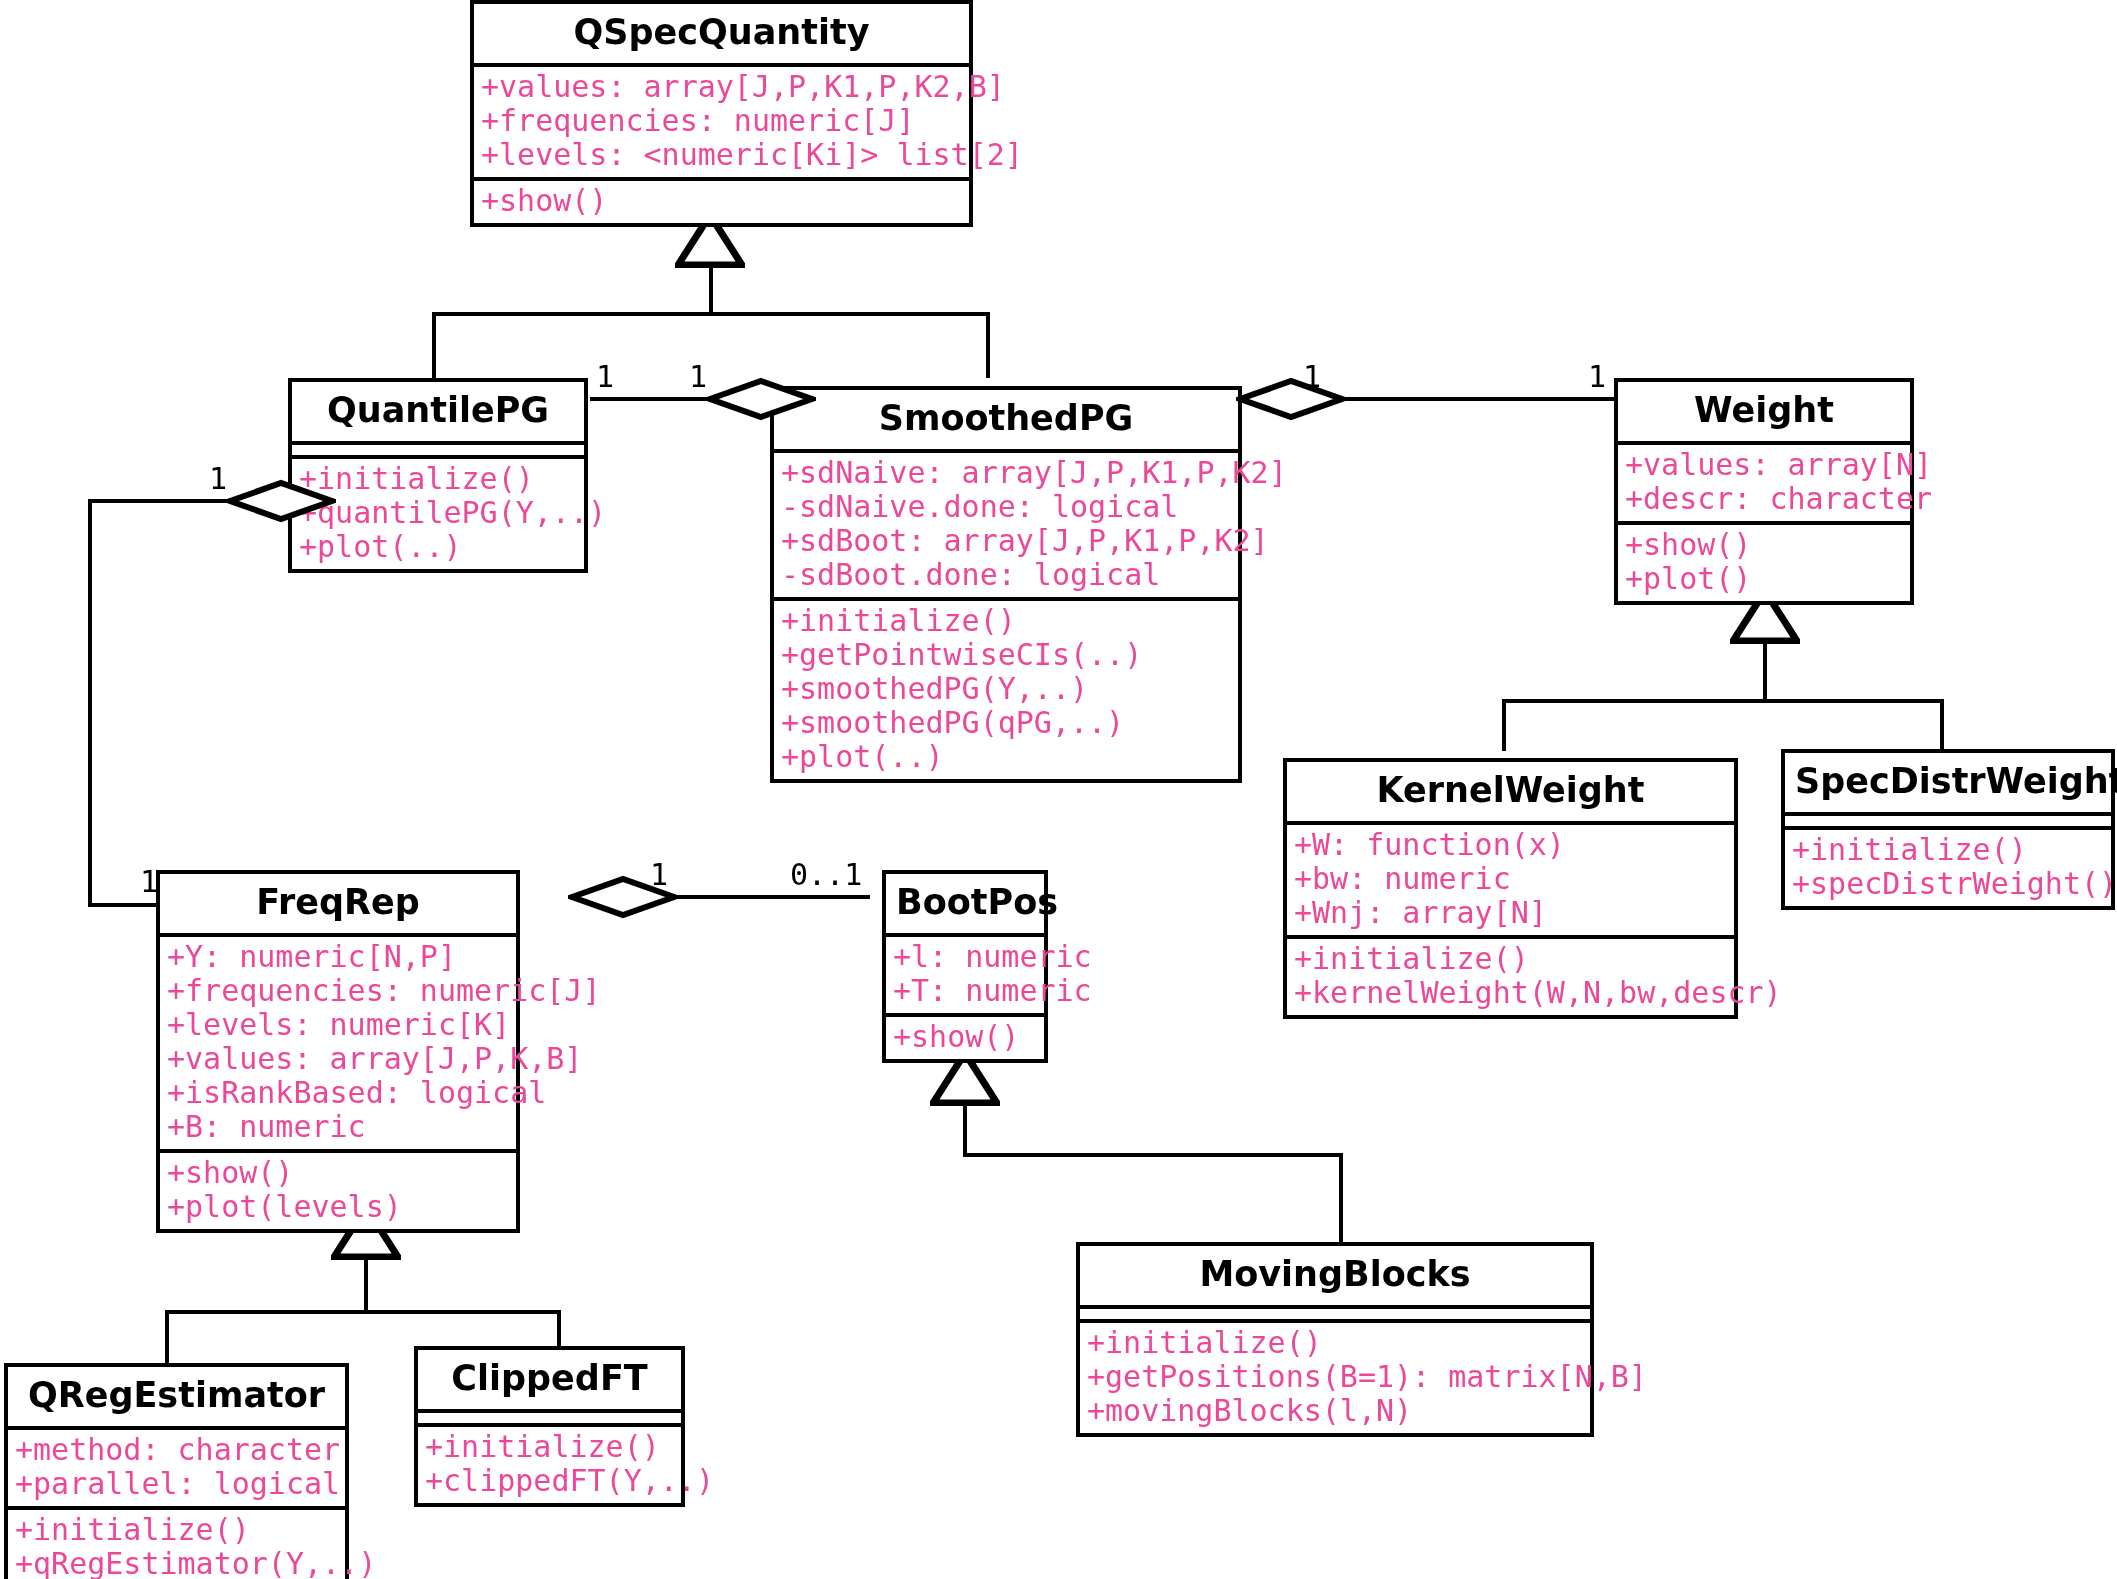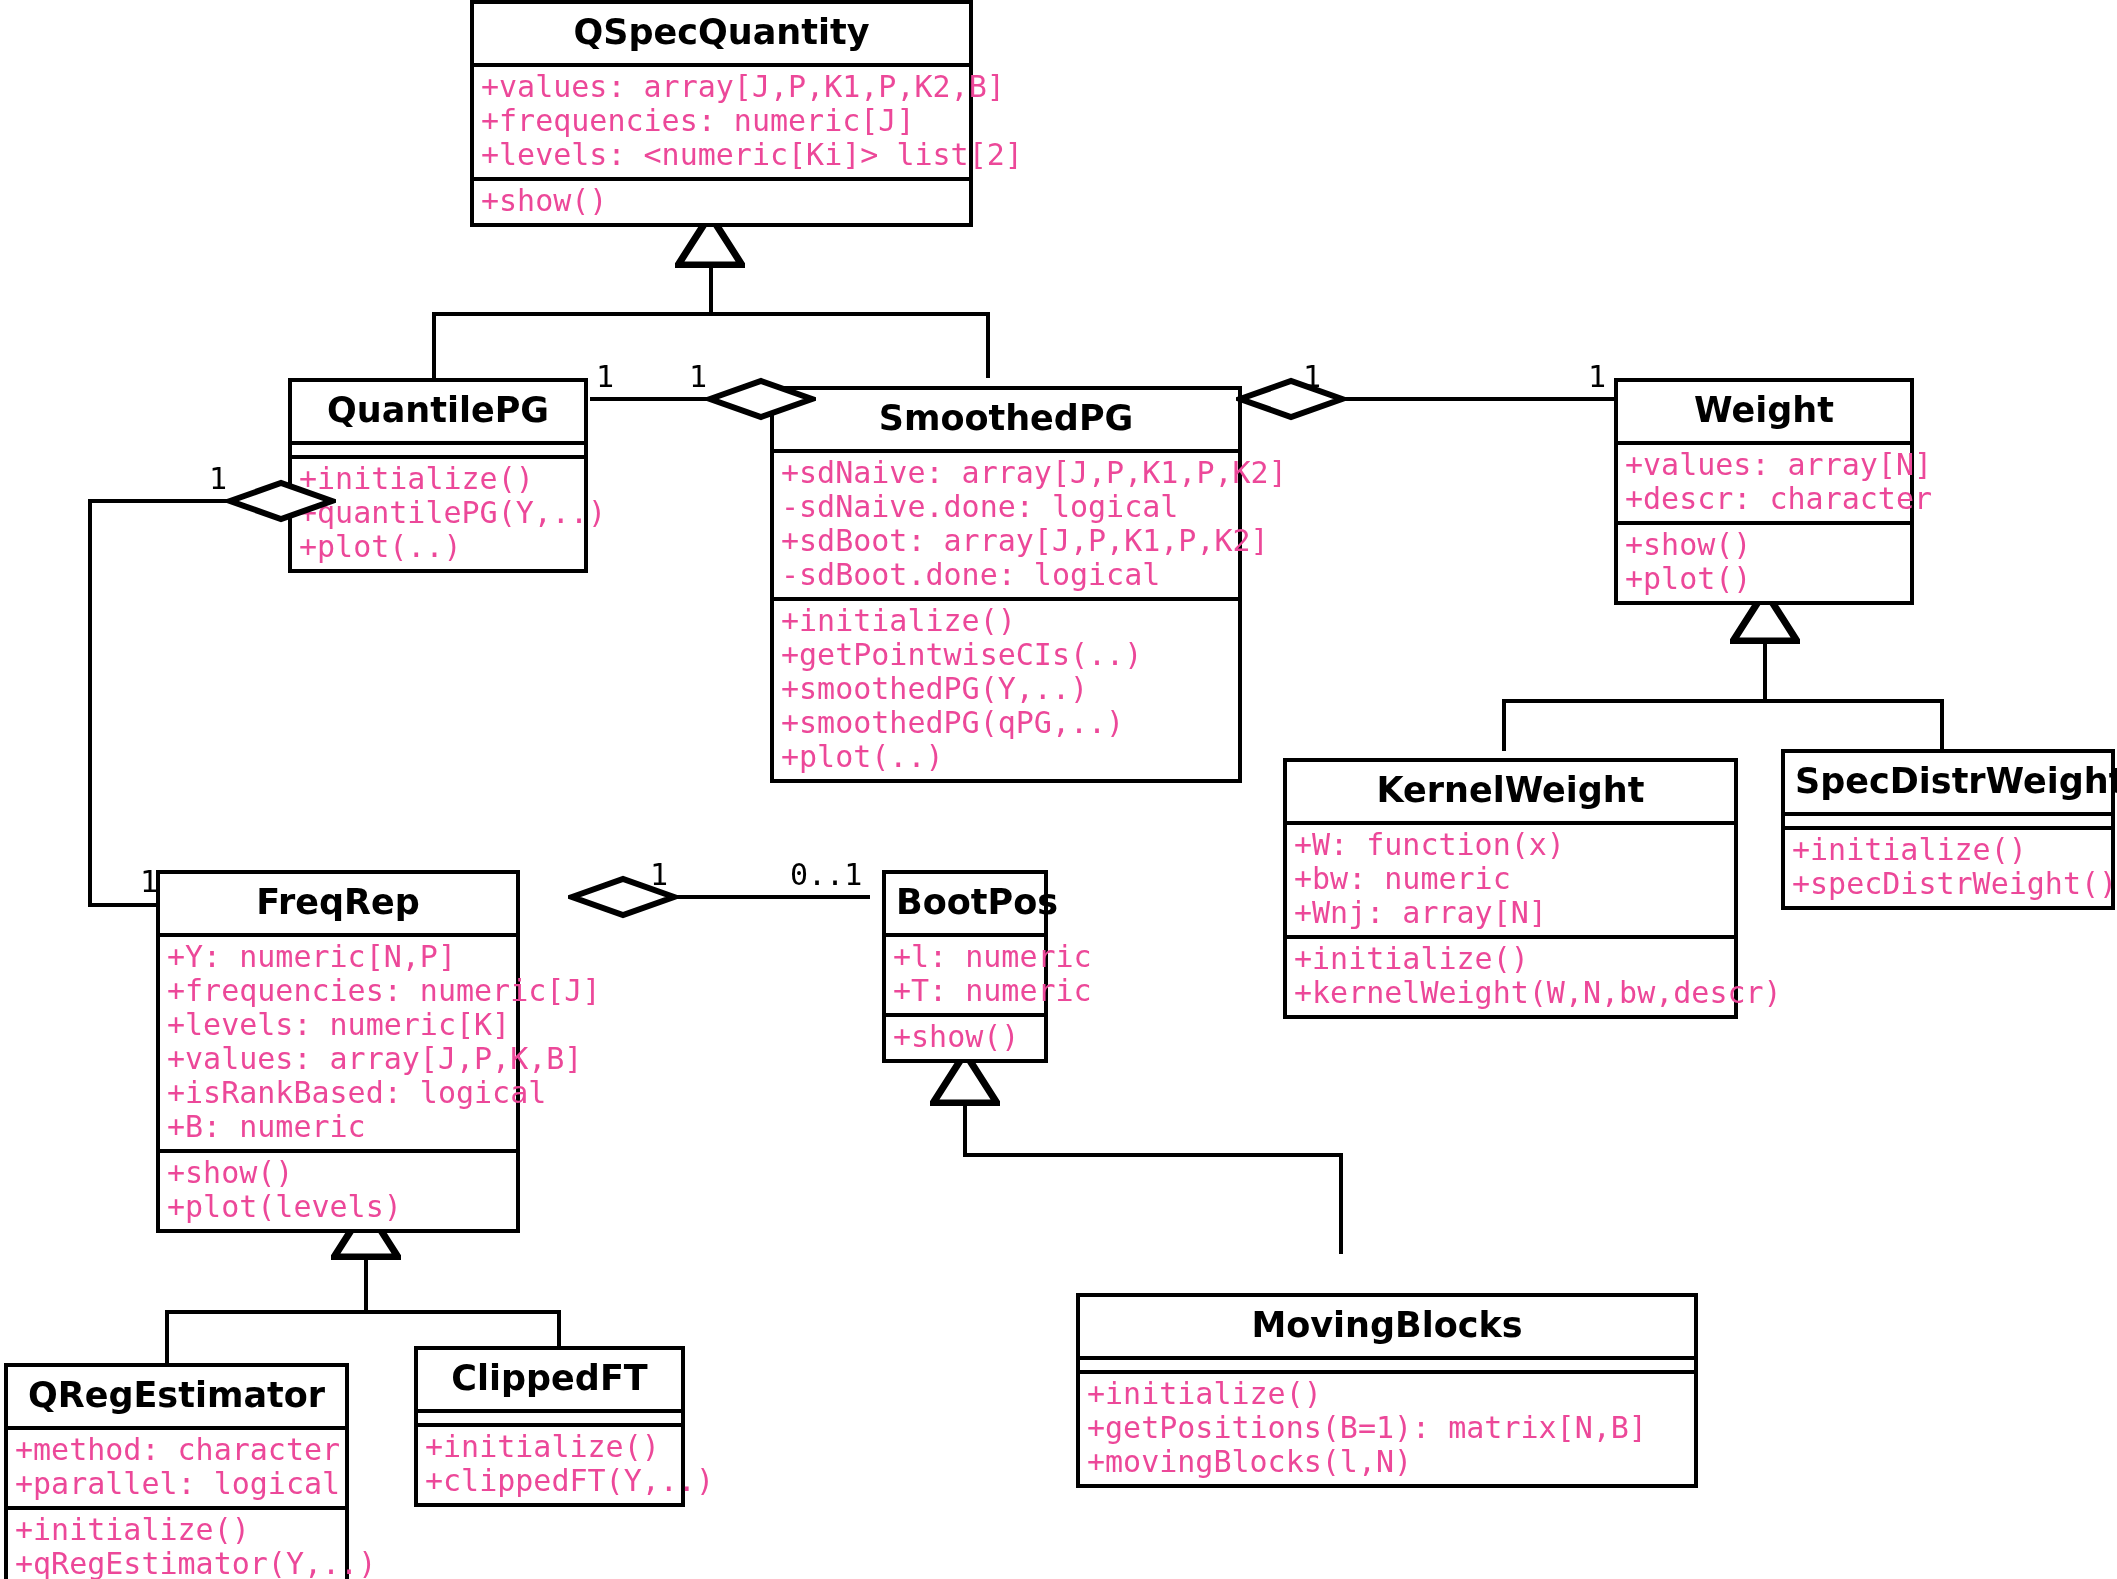--- a/index.html
+++ b/index.html
@@ -238,21 +238,21 @@
     <div class="uml-name">BootPos</div>
     <div class="compartment">
       <div class="member">+l: numeric</div>
       <div class="member">+T: numeric</div>
     </div>
     <div class="compartment">
       <div class="member">+show()</div>
     </div>
   </div>
 
-  <div class="uml-class" style="left:1076px; top:1293px; width:622px;">
+  <div class="uml-class" style="left:1076px; top:1242px; width:518px;">
     <div class="uml-name">MovingBlocks</div>
     <div class="compartment empty"></div>
     <div class="compartment">
       <div class="member">+initialize()</div>
       <div class="member">+getPositions(B=1): matrix[N,B]</div>
       <div class="member">+movingBlocks(l,N)</div>
     </div>
   </div>
 
   <div class="uml-class" style="left:4px; top:1363px; width:345px;">

